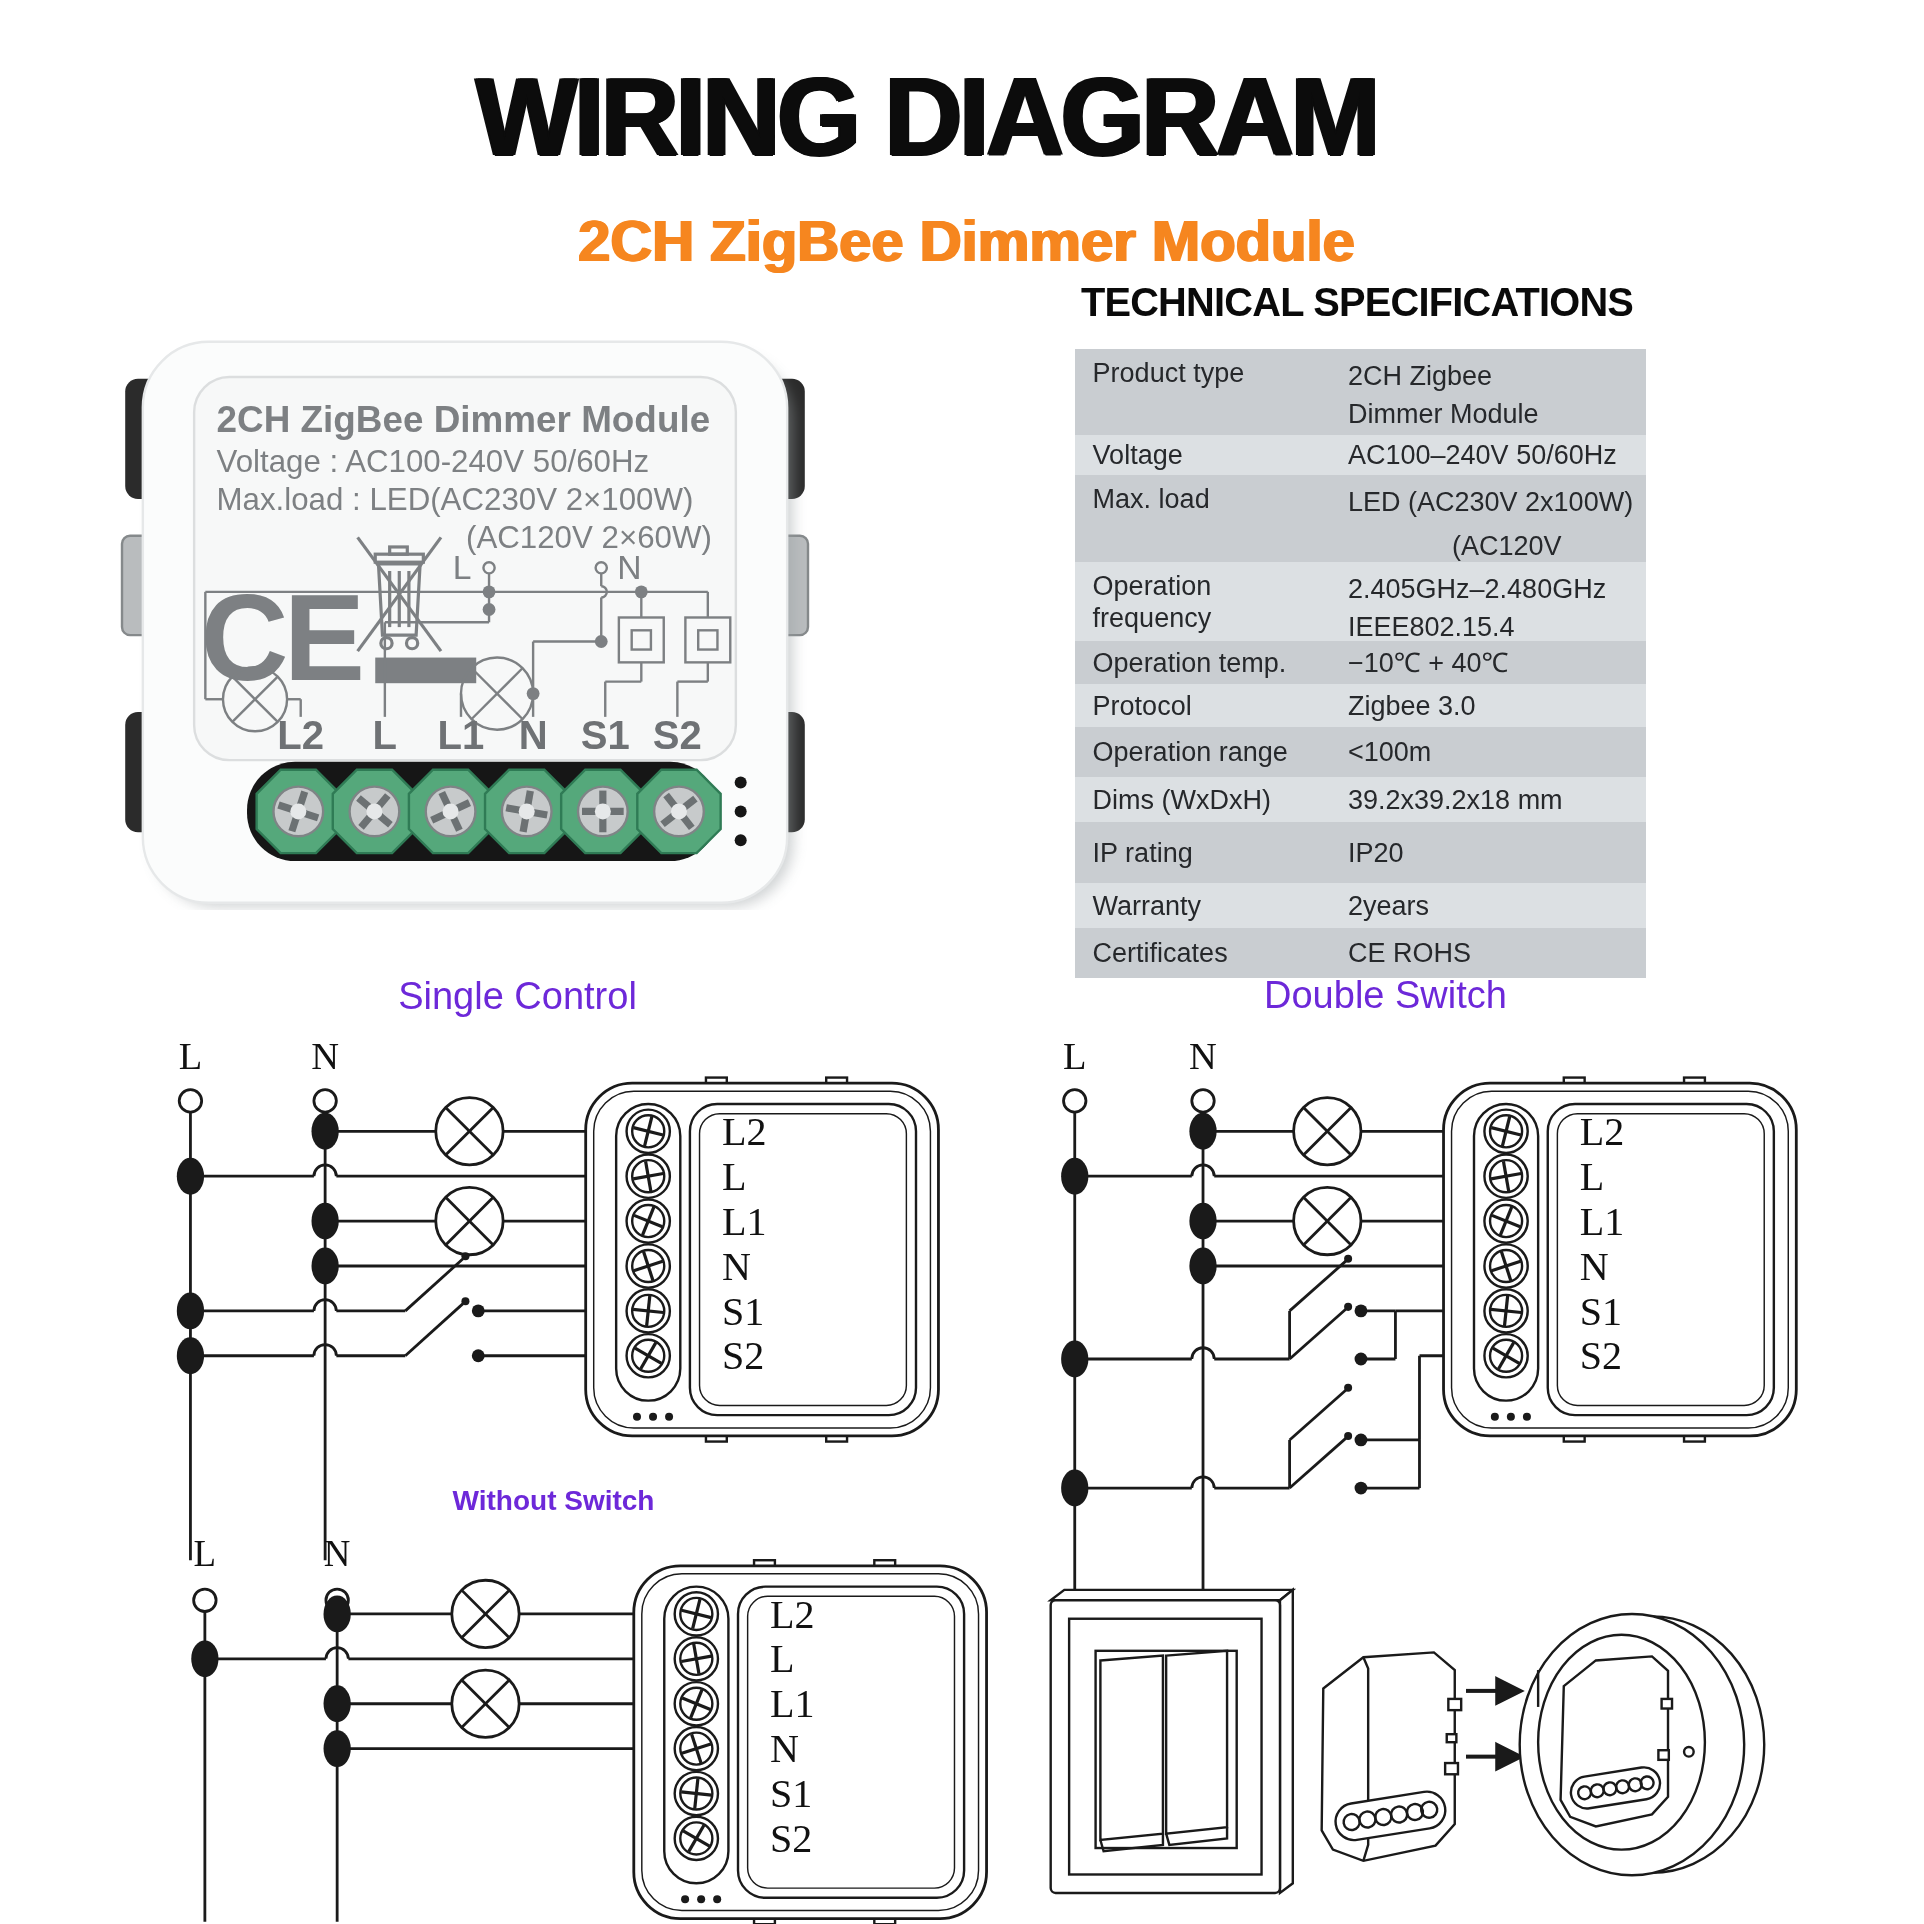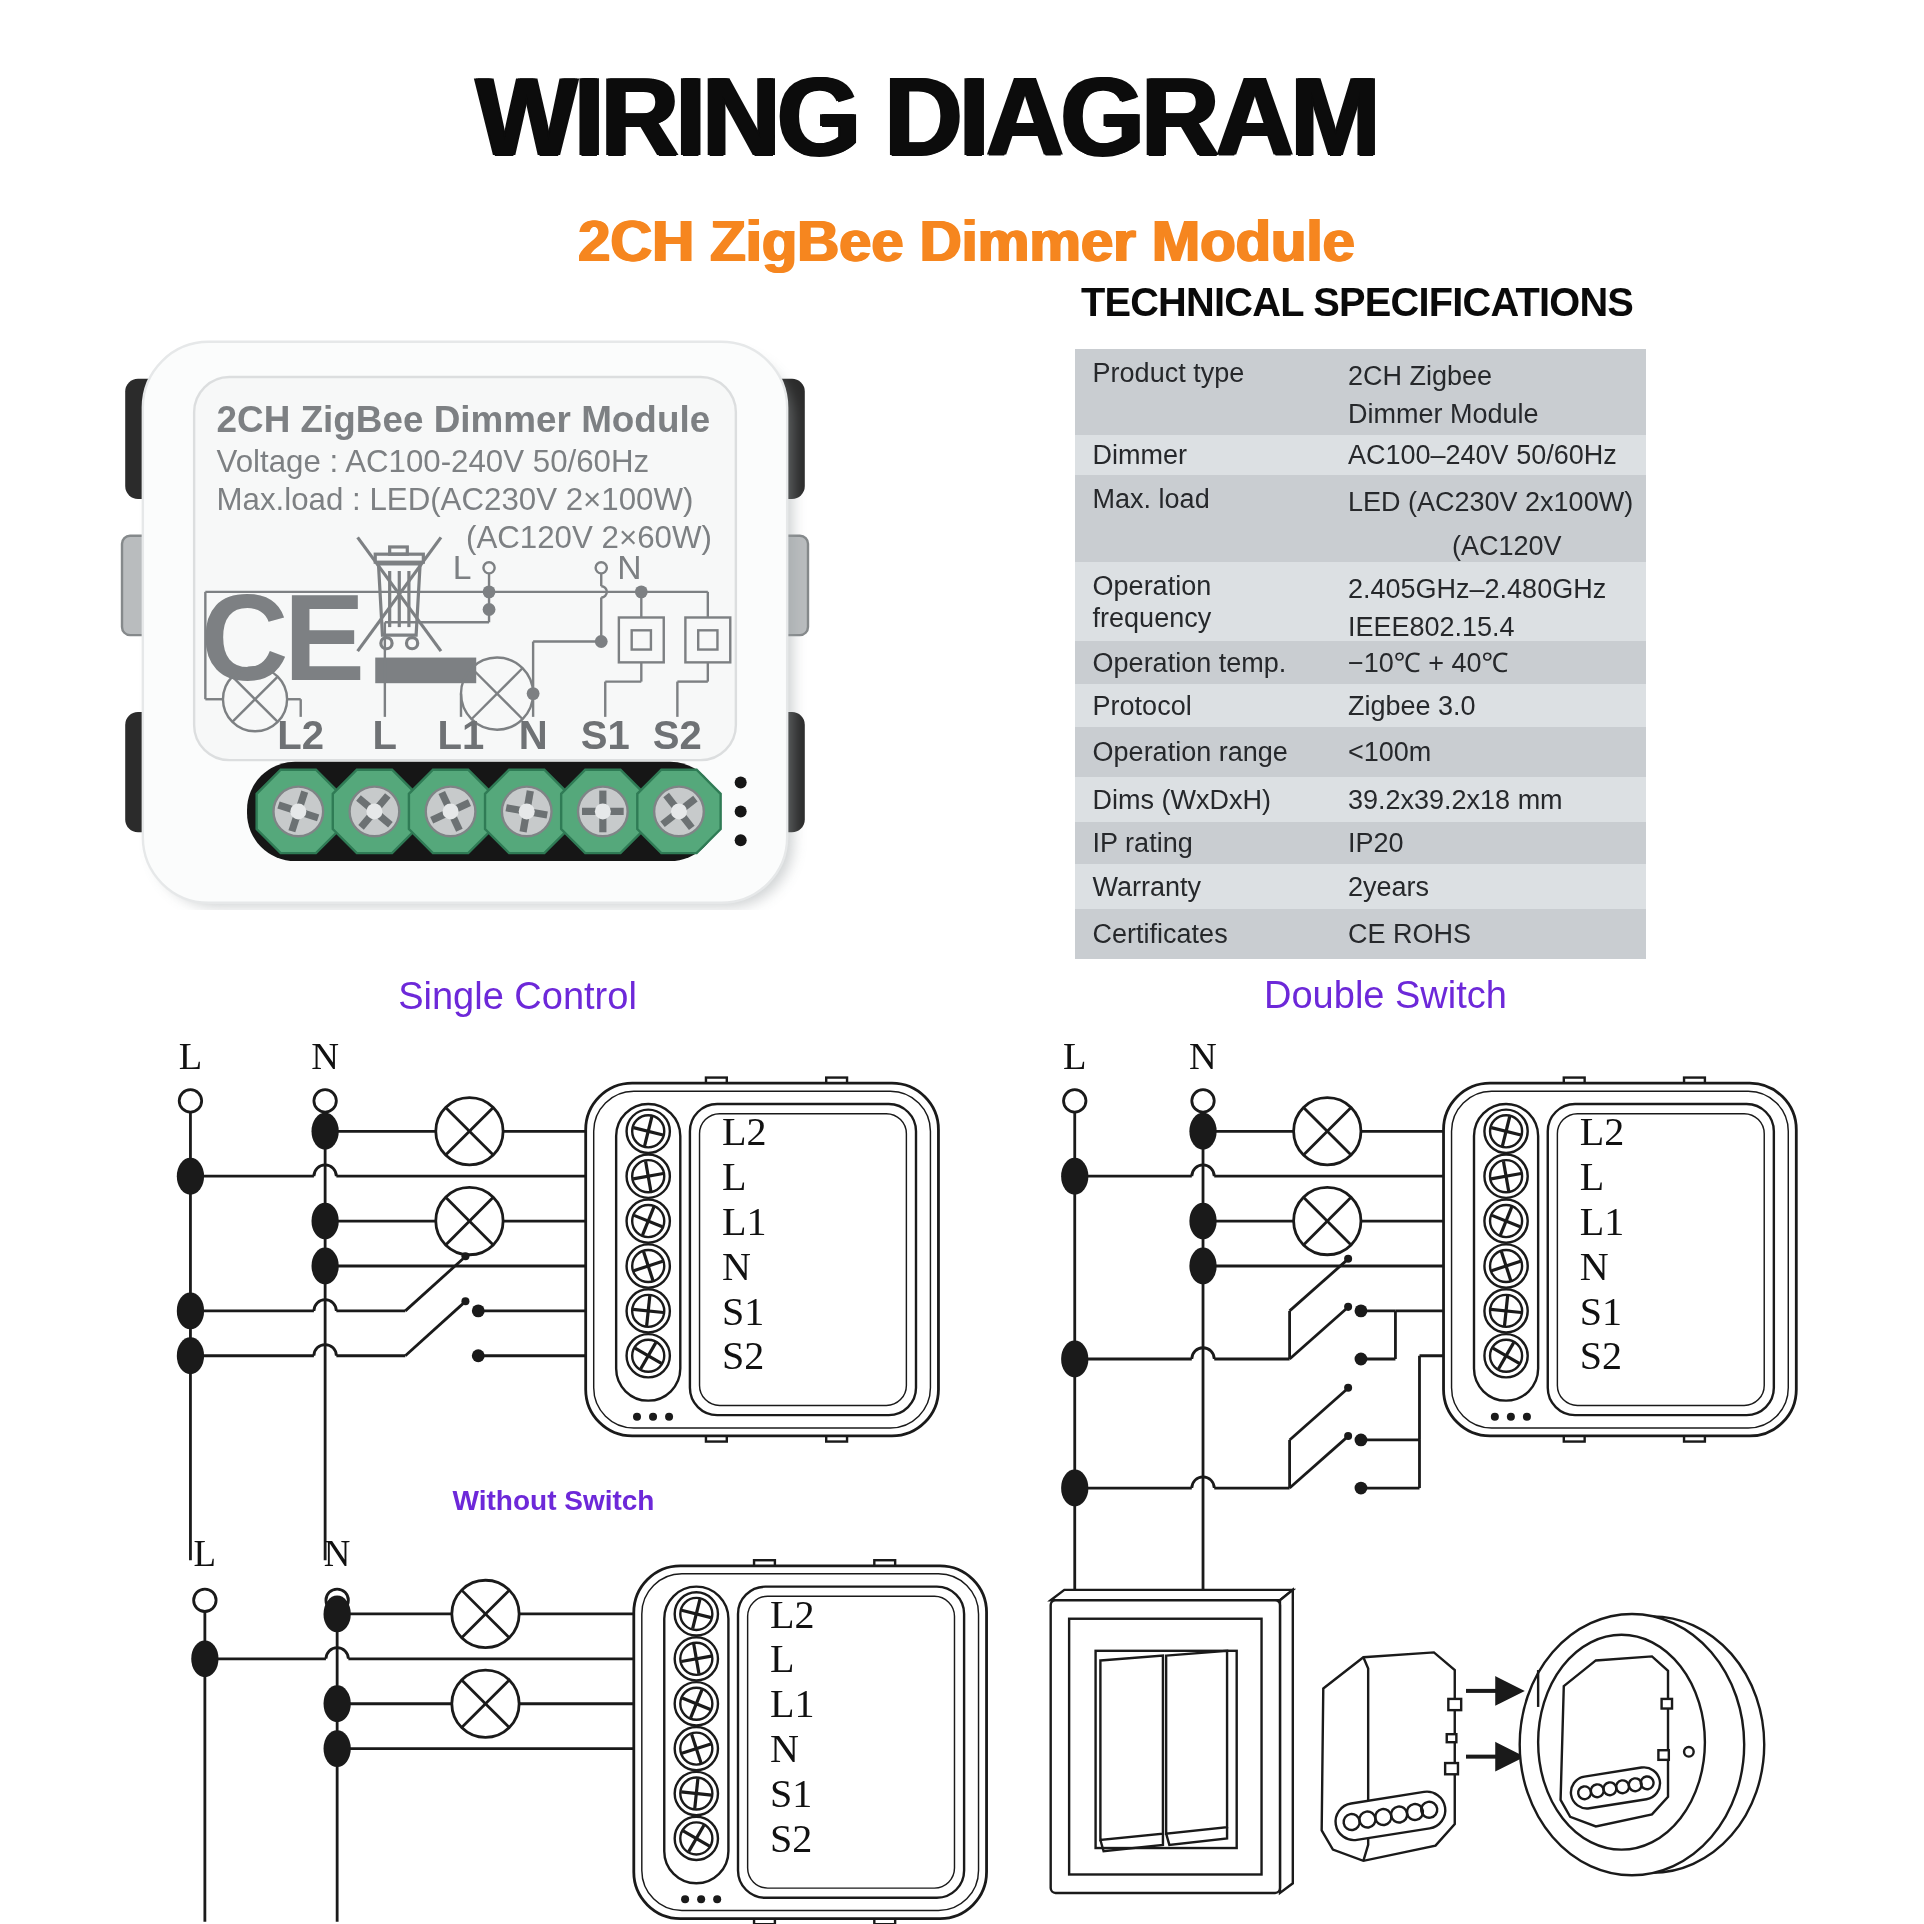--- a/index.html
+++ b/index.html
@@ -214,21 +214,21 @@
 
   <div class="abs spec-table">
     <div class="srow dark top" style="height:86px">
       <div class="lab">Product type</div>
       <div class="val">
           <div>2CH Zigbee</div>
           <div>Dimmer Module</div>
         </div>
     </div>
     <div class="srow light" style="height:40px">
-      <div class="lab">Dimmer</div>
+      <div class="lab">Voltage</div>
       <div class="val">AC100–240V 50/60Hz</div>
     </div>
     <div class="srow dark top" style="height:87px">
       <div class="lab">Max. load</div>
       <div class="val">
           <div>LED (AC230V 2x100W)</div>
           <div class="ind" style="margin-top:6.4px">(AC120V 2x60W)</div>
         </div>
     </div>
     <div class="srow light top" style="height:79px">
@@ -250,21 +250,21 @@
       <div class="val">Zigbee 3.0</div>
     </div>
     <div class="srow dark" style="height:50px">
       <div class="lab">Operation range</div>
       <div class="val">&lt;100m</div>
     </div>
     <div class="srow light" style="height:45px">
       <div class="lab">Dims (WxDxH)</div>
       <div class="val">39.2x39.2x18 mm</div>
     </div>
-    <div class="srow dark" style="height:42px">
+    <div class="srow dark" style="height:61px">
       <div class="lab">IP rating</div>
       <div class="val">IP20</div>
     </div>
     <div class="srow light" style="height:45px">
       <div class="lab">Warranty</div>
       <div class="val">2years</div>
     </div>
     <div class="srow dark" style="height:50px">
       <div class="lab">Certificates</div>
       <div class="val">CE ROHS</div>

